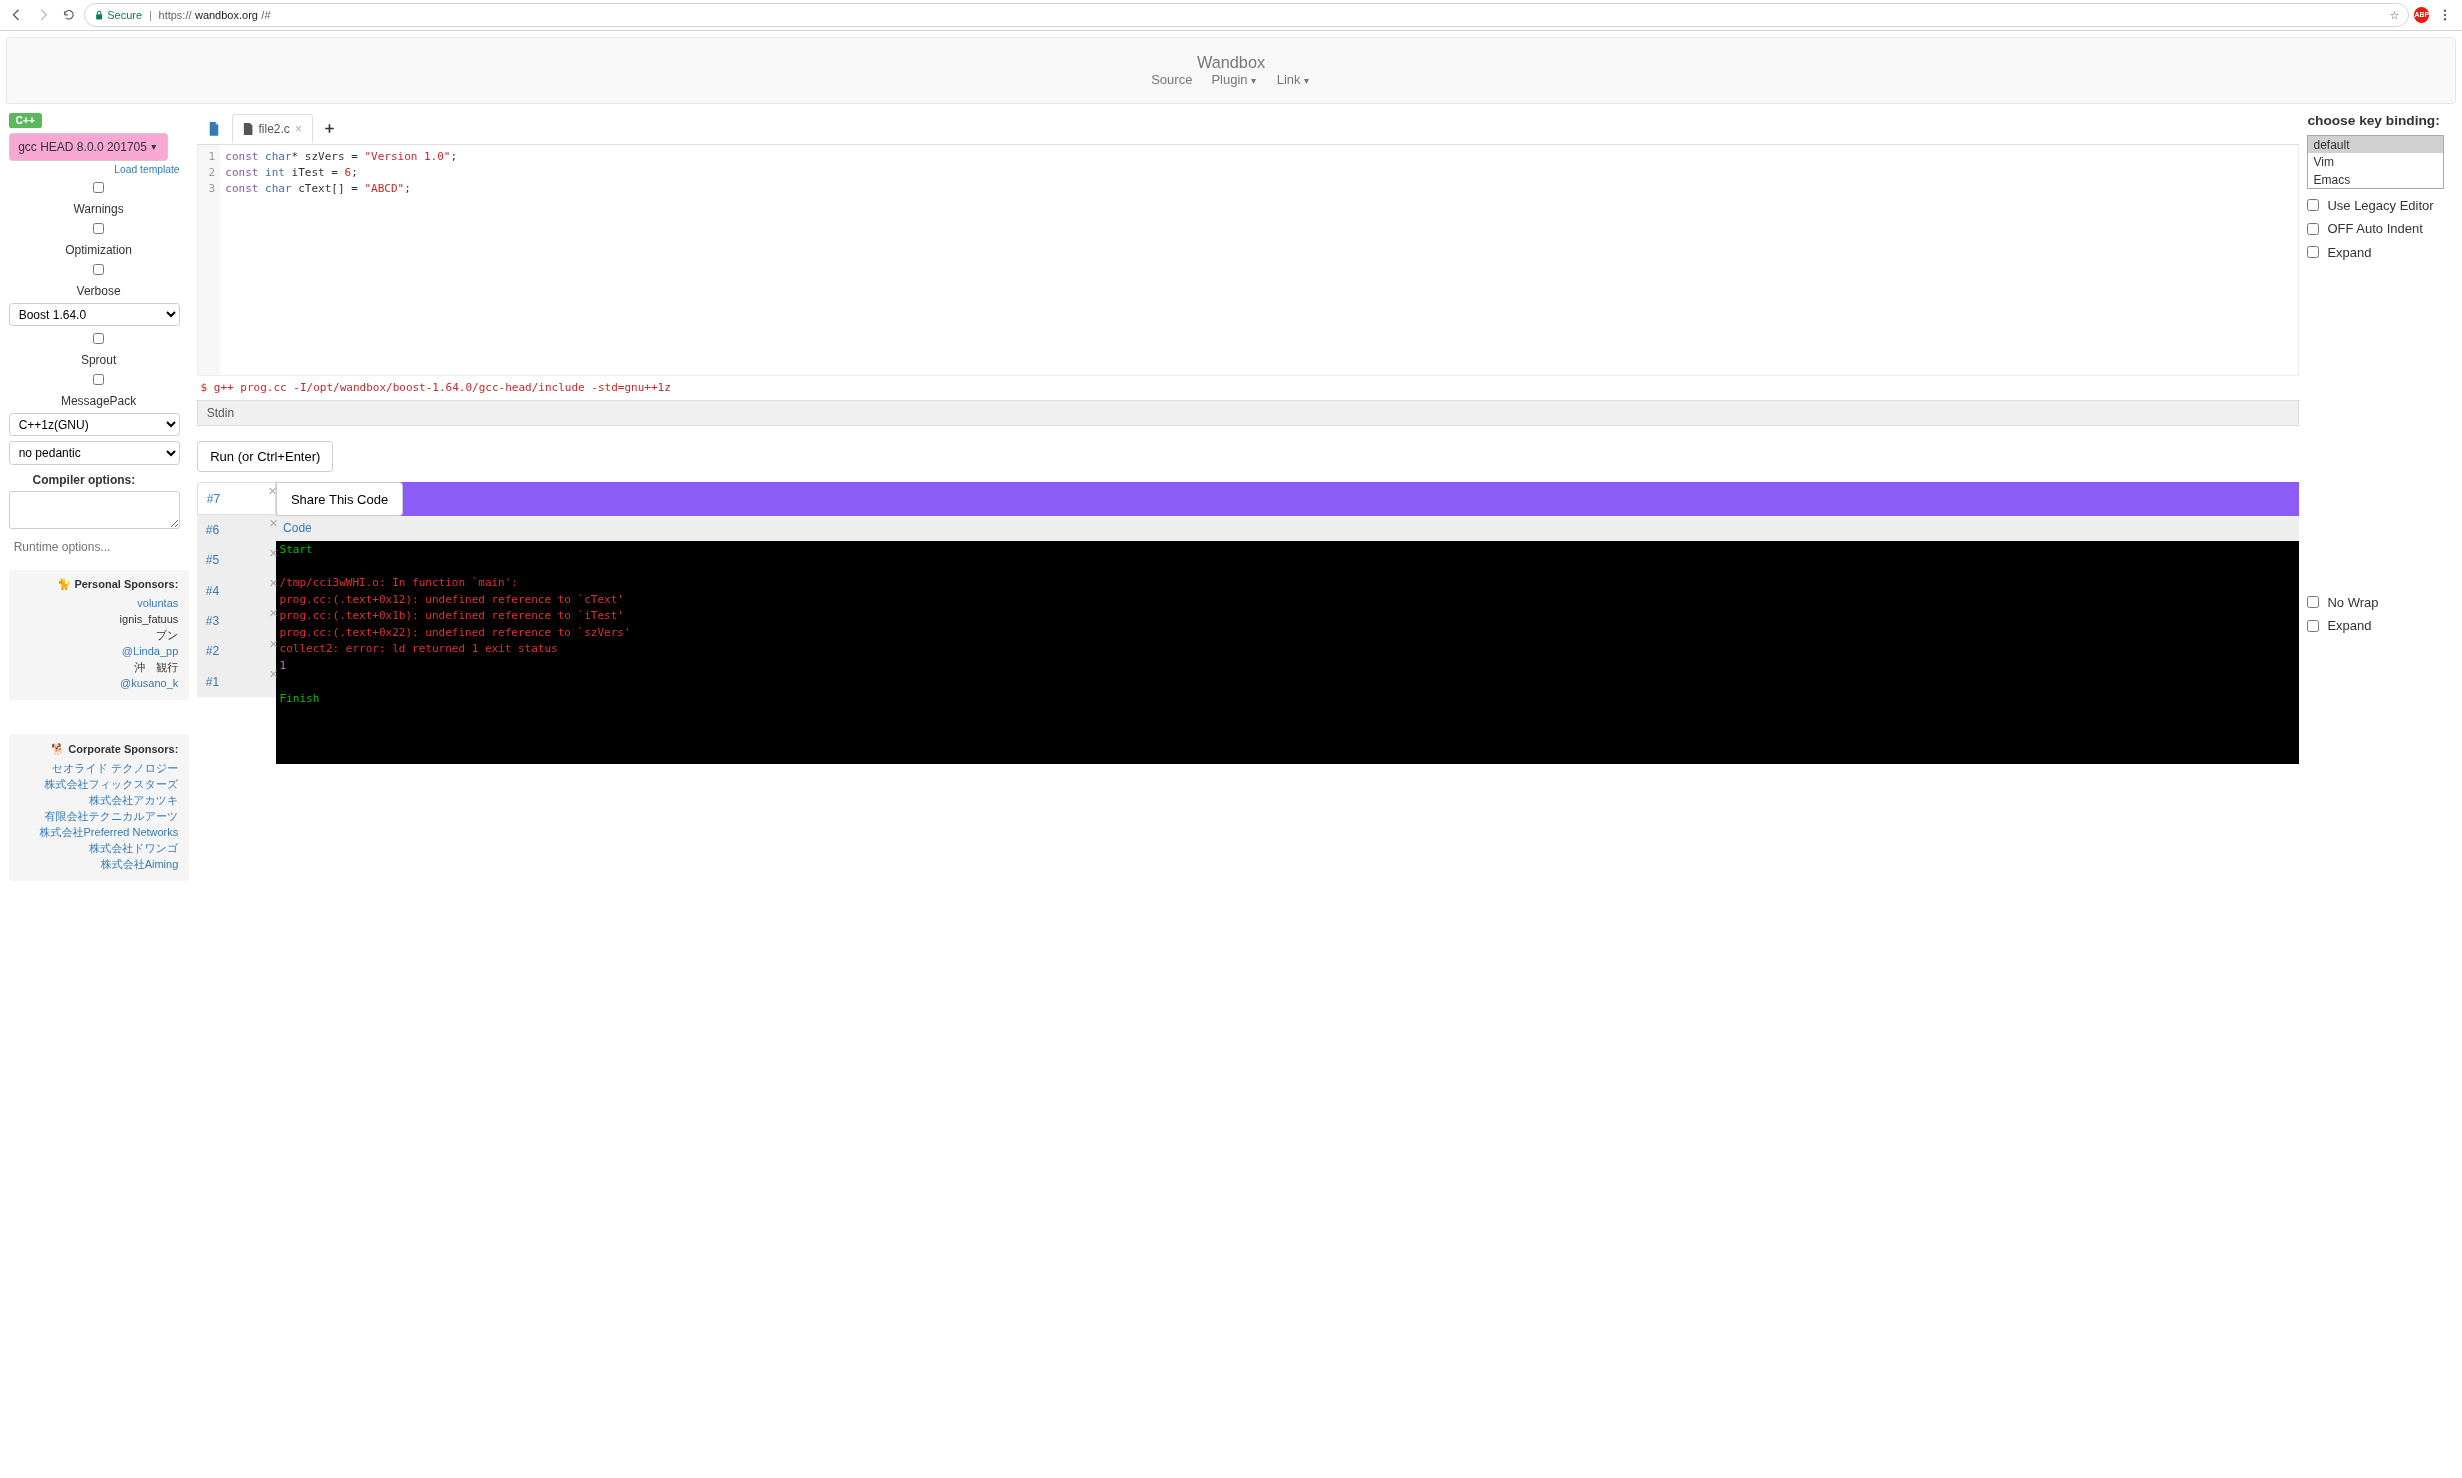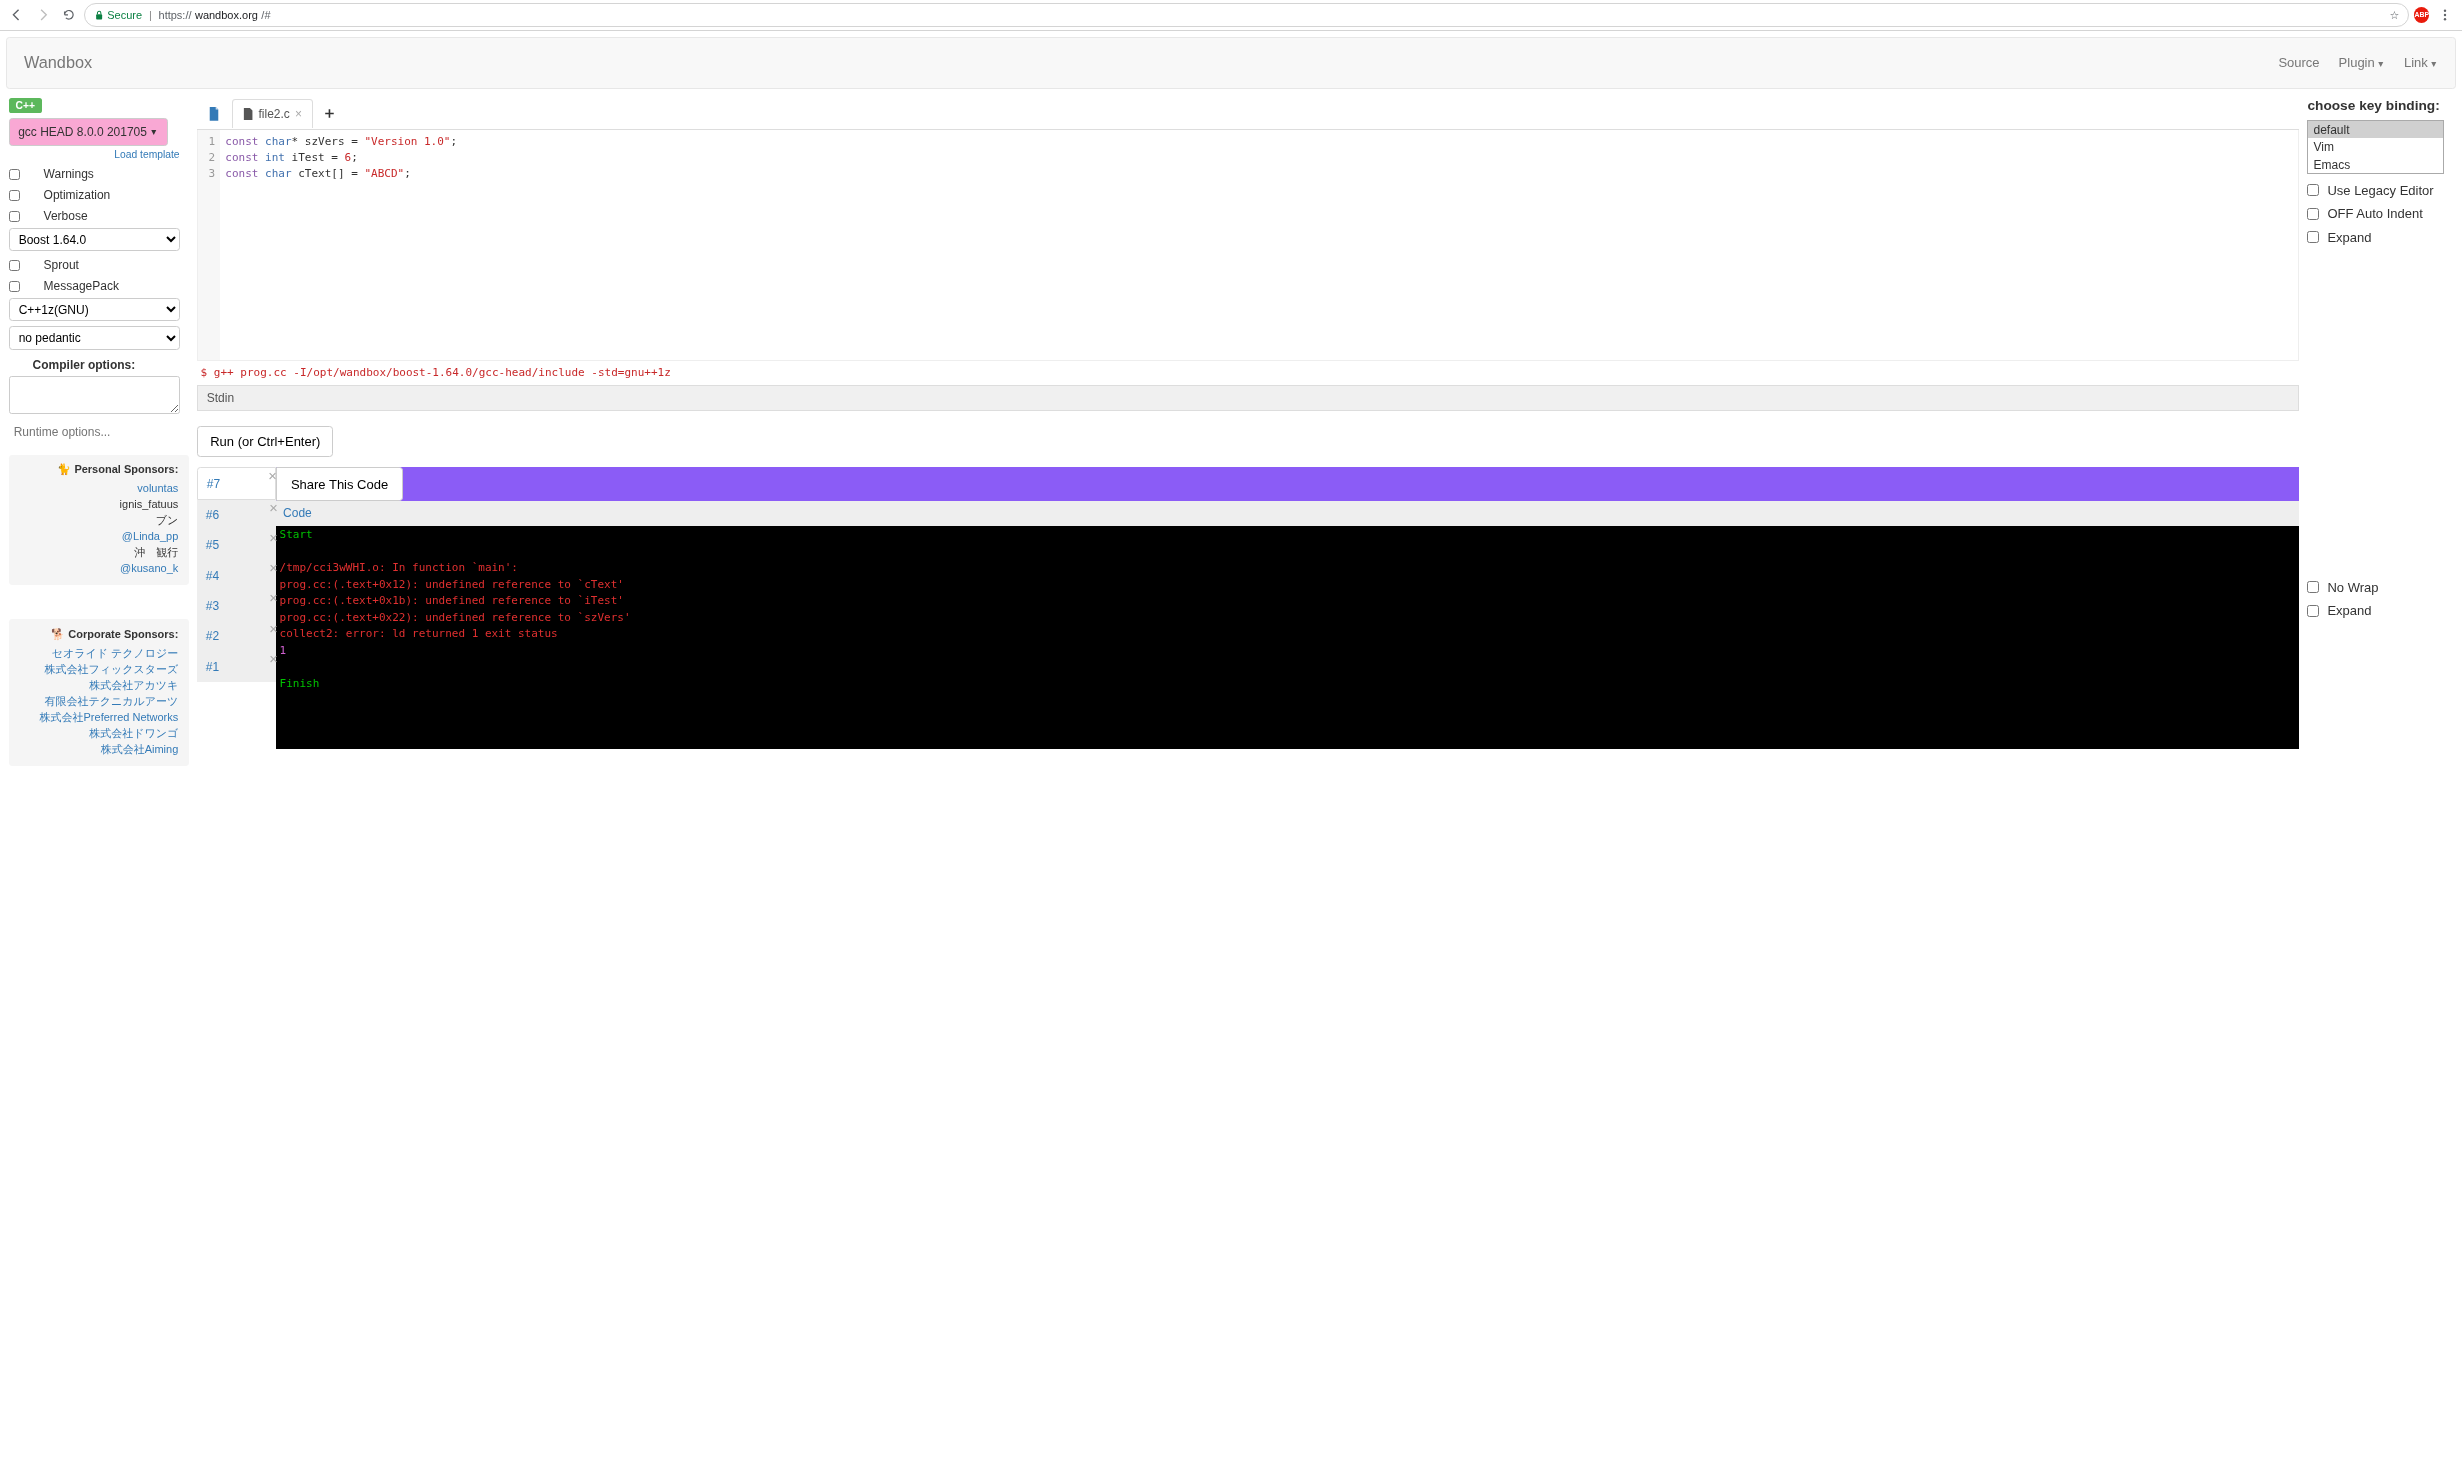--- a/index.html
+++ b/index.html
@@ -9,37 +9,37 @@
   .browser-bar { display: flex; align-items: center; height: 31px; padding: 0 6.9px; border-bottom: 0.9px solid #d4d4d4; gap: 5.1px; }
   .nav-btn { width: 20.6px; height: 20.6px; display:flex; align-items:center; justify-content:center; color:#5f6368; border:none; background:none; cursor:pointer; }
   .nav-btn.disabled { color:#bdbdbd; }
   .address-bar { flex:1; height:24px; border:0.9px solid #d4d4d4; border-radius:12px; display:flex; align-items:center; padding:0 8.6px; font-size:11px; color:#202124; gap:3.4px; }
   .secure { color:#0b8043; font-weight:500; display:flex; align-items:center; gap:3.4px;}
   .url-dim { color:#5f6368;}
   .star-btn { color:#5f6368; }
   .abp { width:15.4px; height:15.4px; background:#e91b0c; color:#fff; border-radius:50%; font-size:6.9px; font-weight:bold; display:flex; align-items:center; justify-content:center;}
 
   
-  .page-nav { display:flex; align-items:center; justify-content:space-between; padding:15.4px 17px; background:#f8f8f8; border:0.9px solid #e7e7e7; border-radius:3.4px; margin:6px; }
+  .page-nav { display:flex; align-items:center; justify-content:space-between; padding:15.4px 17px; background:#f8f8f8; border:0.9px solid #e7e7e7; border-radius:3.4px; margin:6px;flex-direction:column; }
   .brand { font-size:16.3px; color:#777; }
   .nav-links { display:flex; gap:19px; }
   .nav-link { color:#777; text-decoration:none; font-size:13px; }
   .caret { font-size:8.6px; margin-left:1.7px;}
 
   
   .main { display:flex; padding: 3.4px 8.6px; gap:8.6px; }
   .left-col { width:180px; flex-shrink:0; }
   .mid-col { flex:1; min-width:0; }
   .right-col { width:146px; flex-shrink:0; }
 
   
   .badge-lang { display:inline-block; background:#5cb85c; color:#fff; font-size:10.3px; padding:1.7px 6.9px; border-radius:2.6px; font-weight:bold; }
   .compiler-select { margin-top:5.1px; padding:6px 8.6px; border:0.9px solid #ccc; border-radius:3.4px; background:#f9a8d4; cursor:pointer; display:flex; justify-content:space-between; align-items:center; font-size:12px; width:159px;}
   .load-template { display:block; text-align:right; color:#337ab7; font-size:10.3px; margin-top:3.4px; text-decoration:none; width:171px;}
-  .opt-check { display:flex; align-items:center; gap:24px; margin-top:6.9px; color:#333; }
+  .opt-check { display:flex; align-items:center; gap:9px; margin-top:6.9px; color:#333;flex-direction:column; }
   .opt-check input { width:11px; height:11px; }
   .select-native { width:171px; margin-top:5.1px; padding:2.6px 5.1px; font-size:12px; border:0.9px solid #ccc; border-radius:3.4px; background:#fff;}
   .section-label { font-weight:bold; margin-top:8.6px; font-size:12px;margin-left:24px; }
   textarea.opts { width:171px; height:38px; margin-top:3.4px; border:0.9px solid #ccc; border-radius:2.6px; resize:vertical;}
   .runtime-opts { margin-top:5.1px; width:171px; padding:3.4px 5.1px; border:none; background:transparent; color:#999; font-size:12px; }
 
   .sponsor-panel { margin-top:34px; background:#f5f5f5; border-radius:3.4px; padding:8.6px 10.3px; width:180px; }
   .sponsor-title { font-weight:bold; font-size:11px; text-align:right; }
   .sponsor-list { margin-top:5.1px; text-align:right; font-size:11px; line-height:1.45;}
   .sponsor-list a { color:#337ab7; text-decoration:none; display:block;}

